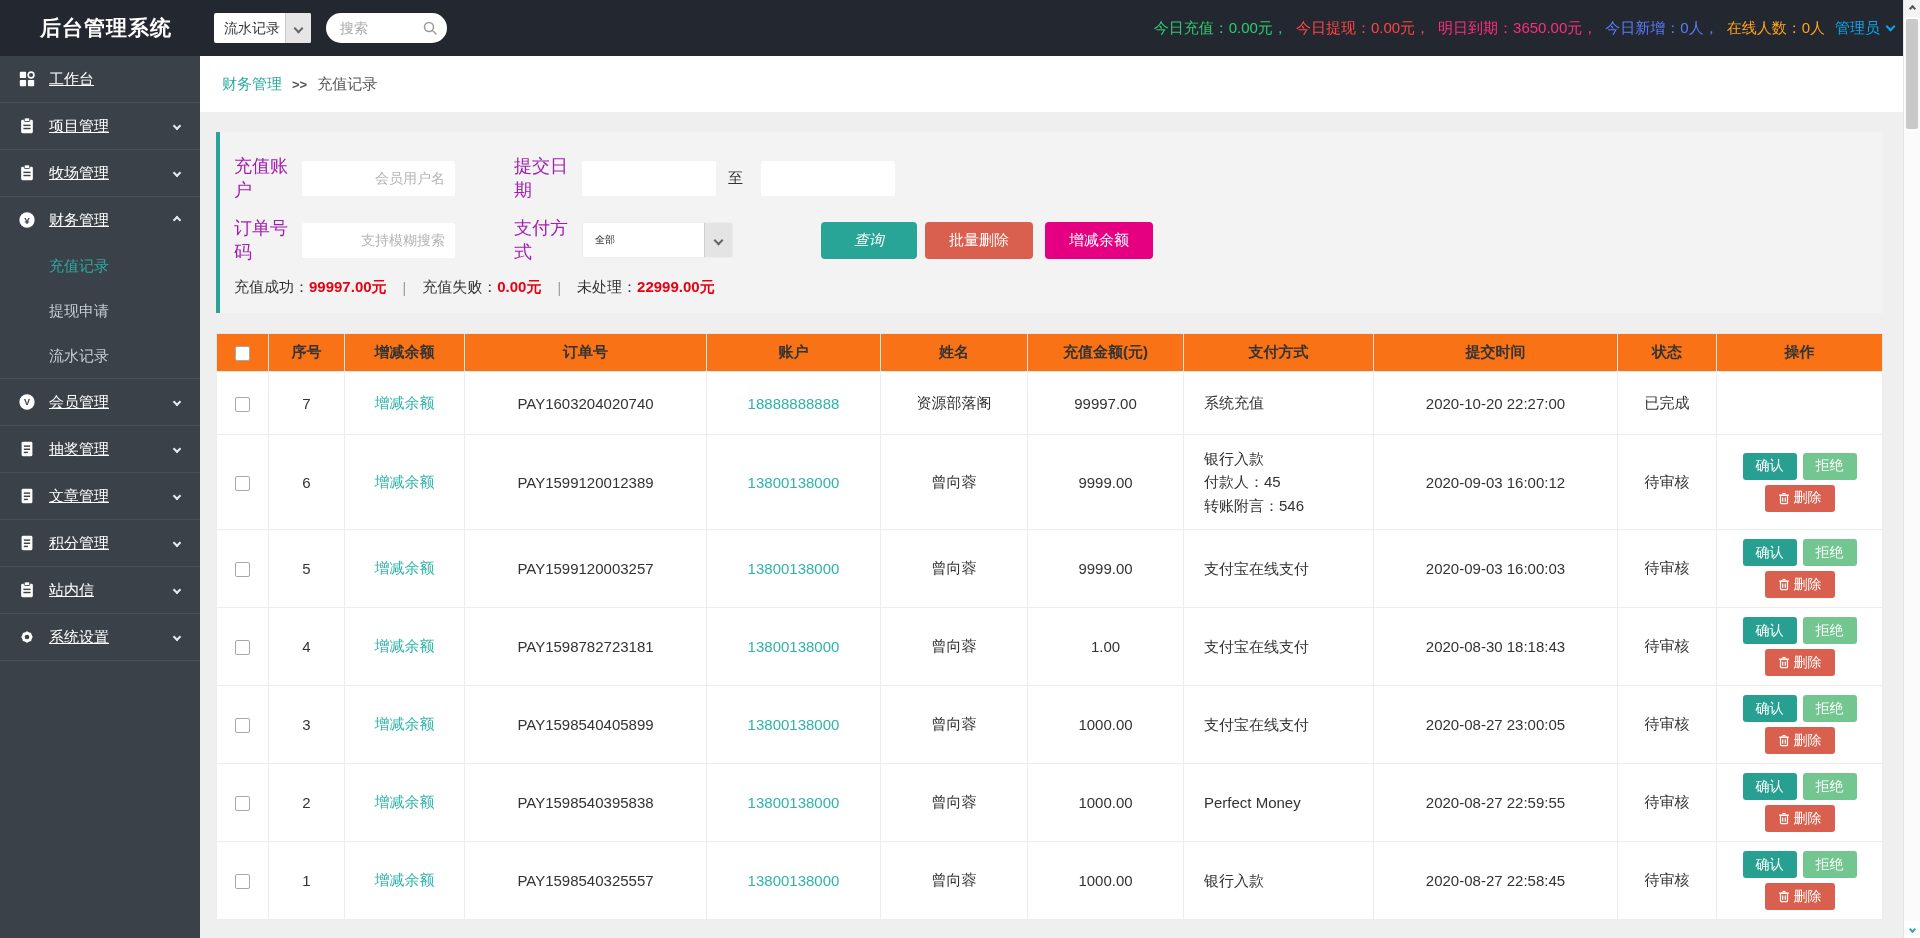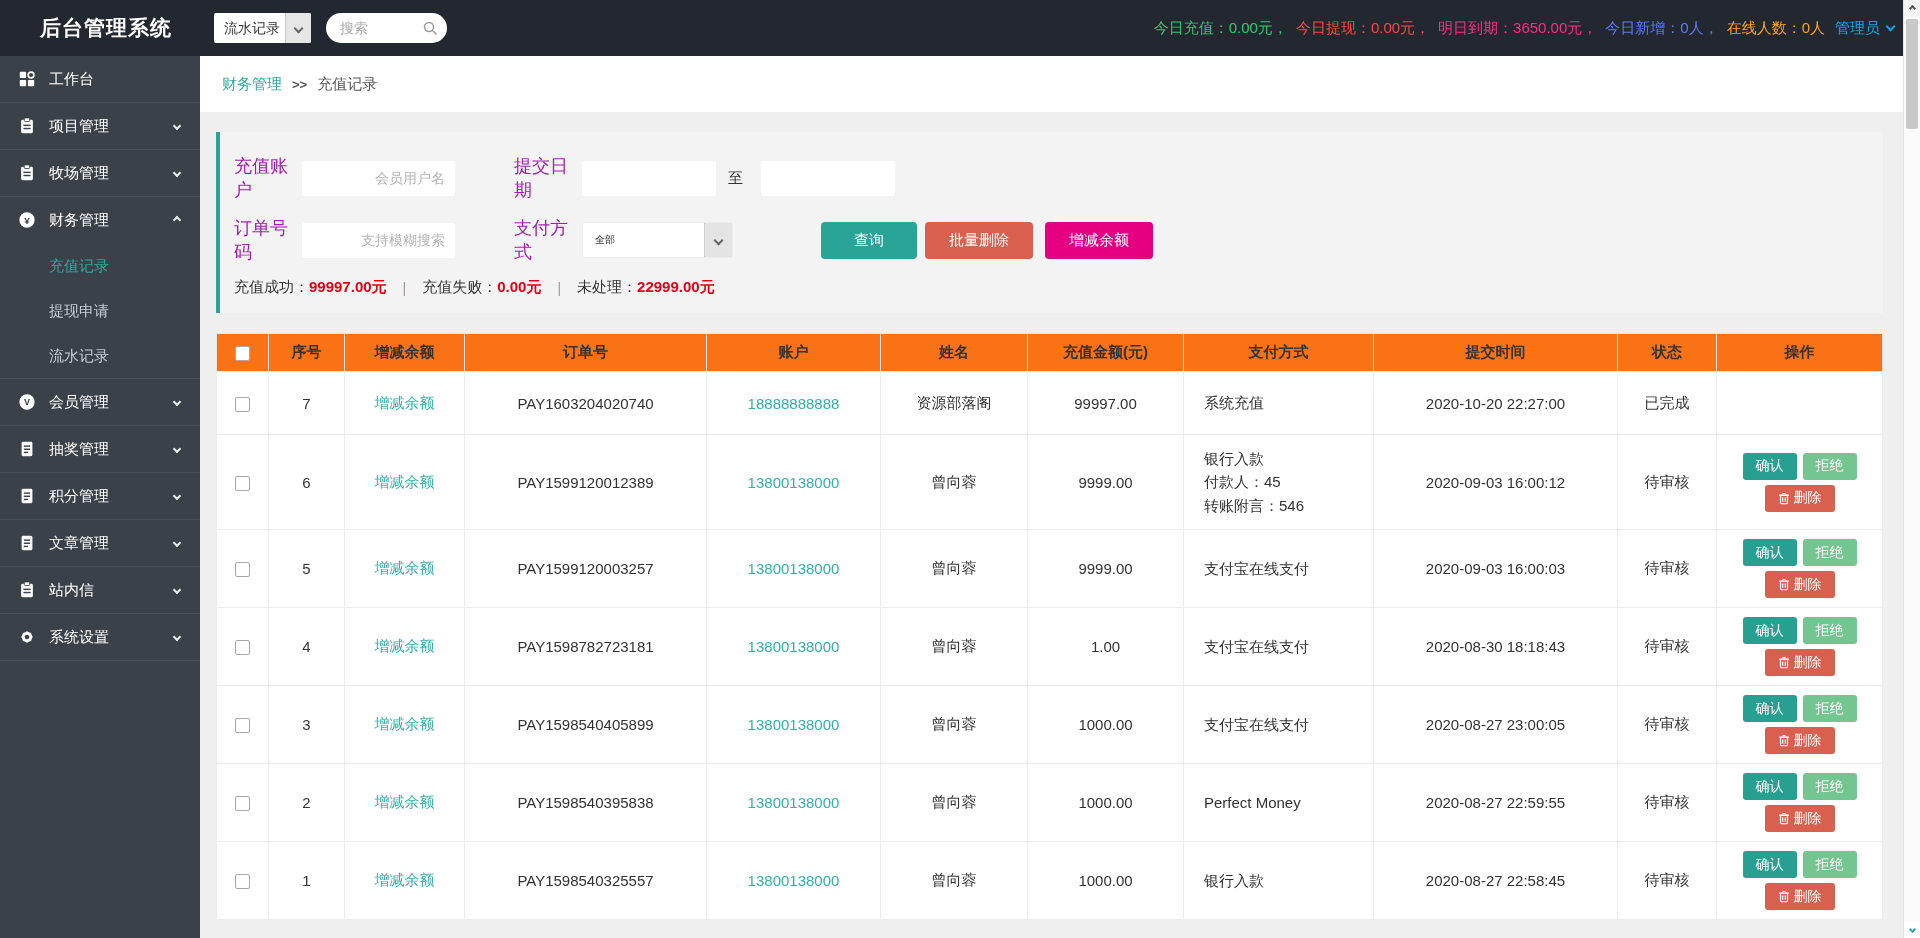--- a/index.html
+++ b/index.html
@@ -25,21 +25,21 @@
   .admin { color:#0ea5e9; margin-left:10px; display:flex; align-items:center; cursor:pointer; }
   .chev { display:inline-block; width:7px; height:7px; border-right:2px solid currentColor;
     border-bottom:2px solid currentColor; transform:rotate(45deg); }
   .chev.up { transform:rotate(-135deg); }
   .admin .chev { margin-left:7px; margin-top:-3px; }
 
   
   .sidebar { position:absolute; top:56px; left:0; bottom:0; width:200px; background:#3a4149; }
   .side-group { border-bottom:1px solid rgba(255,255,255,0.08); }
   .side-item { height:46px; display:flex; align-items:center; padding:0 18px;
-    color:#fff; font-size:15px; cursor:pointer; }
+    color:#fff; font-size:15px; cursor:pointer;text-decoration:underline; }
   .side-icon { width:18px; height:18px; margin-right:13px; flex:none; }
   .side-icon svg { width:18px; height:18px; display:block; }
   .side-label { flex:1; }
   .side-item .chev { width:6px; height:6px; color:#e8e8e8; margin-right:2px; }
   .sub-item { height:45px; line-height:45px; padding-left:49px; color:#c9ced3;
     font-size:15px; cursor:pointer; }
   .sub-item.active { color:#2dab9f; }
 
   
   .main { position:absolute; left:200px; top:56px; right:17px; bottom:0; background:#efefef; overflow:hidden; }
@@ -58,21 +58,21 @@
   .panel input.date { width:134px; }
   .panel input::placeholder { color:#b5b5b5; }
   .to-label { margin:0 12px; font-size:15px; color:#333; }
   .fselect { margin-left:6px; width:151px; height:36px; background:#fff; display:flex;
     align-items:stretch; cursor:pointer; border-radius:2px; border:1px solid #ededed; }
   .fselect .sel-text { flex:1; line-height:34px; padding-left:12px; font-size:10px; color:#333; }
   .fselect .sel-arrow { width:28px; background:#e4e4e4; border-left:1px solid #cfcfcf; }
   .fbuttons { margin-left:88px; display:flex; }
   .btn { height:37px; border:none; border-radius:4px; color:#fff; font-size:15px;
     padding:0 24px; cursor:pointer; font-family:inherit; }
-  .btn-query { background:#28a596; width:96px; padding:0; }
+  .btn-query { background:#28a596; width:96px; padding:0;font-style:italic; }
   .btn-batch { background:#d9604e; margin-left:8px; }
   .btn-adjust { background:#e50081; margin-left:12px; }
   .summary { margin:2px 0 0 14px; display:flex; align-items:center; font-size:15px; }
   .s-label { color:#333; }
   .s-value { color:#e60012; font-weight:bold; }
   .s-sep { color:#999; margin:0 16px; font-size:14px; }
 
   
   .table-wrap { margin:20px 20px 0 16px; background:#fff; }
   table { width:100%; border-collapse:collapse; font-size:15px; table-layout:fixed; }
@@ -223,35 +223,35 @@
     <div class="side-group">
       <div class="side-item">
         <span class="side-icon">
           <svg viewBox="0 0 20 20">
             <rect x="4" y="2" width="12" height="16" rx="1.5" fill="#fff"></rect>
             <rect x="6.5" y="6" width="7" height="1.6" fill="#3a4149"></rect>
             <rect x="6.5" y="9.5" width="7" height="1.6" fill="#3a4149"></rect>
             <rect x="6.5" y="13" width="4.5" height="1.6" fill="#3a4149"></rect>
           </svg>
         </span>
-        <span class="side-label">积分管理</span>
+        <span class="side-label">文章管理</span>
         <span class="chev "></span>
       </div>
     </div>
     <div class="side-group">
       <div class="side-item">
         <span class="side-icon">
           <svg viewBox="0 0 20 20">
             <rect x="4" y="2" width="12" height="16" rx="1.5" fill="#fff"></rect>
             <rect x="6.5" y="6" width="7" height="1.6" fill="#3a4149"></rect>
             <rect x="6.5" y="9.5" width="7" height="1.6" fill="#3a4149"></rect>
             <rect x="6.5" y="13" width="4.5" height="1.6" fill="#3a4149"></rect>
           </svg>
         </span>
-        <span class="side-label">文章管理</span>
+        <span class="side-label">积分管理</span>
         <span class="chev "></span>
       </div>
     </div>
     <div class="side-group">
       <div class="side-item">
         <span class="side-icon">
           <svg viewBox="0 0 20 20">
             <rect x="3.5" y="3" width="13" height="15" rx="1.5" fill="#fff"></rect>
             <rect x="7" y="1" width="6" height="4" rx="1" fill="#fff" stroke="#3a4149" stroke-width="1"></rect>
             <rect x="6" y="8.5" width="8" height="1.6" fill="#3a4149"></rect>

